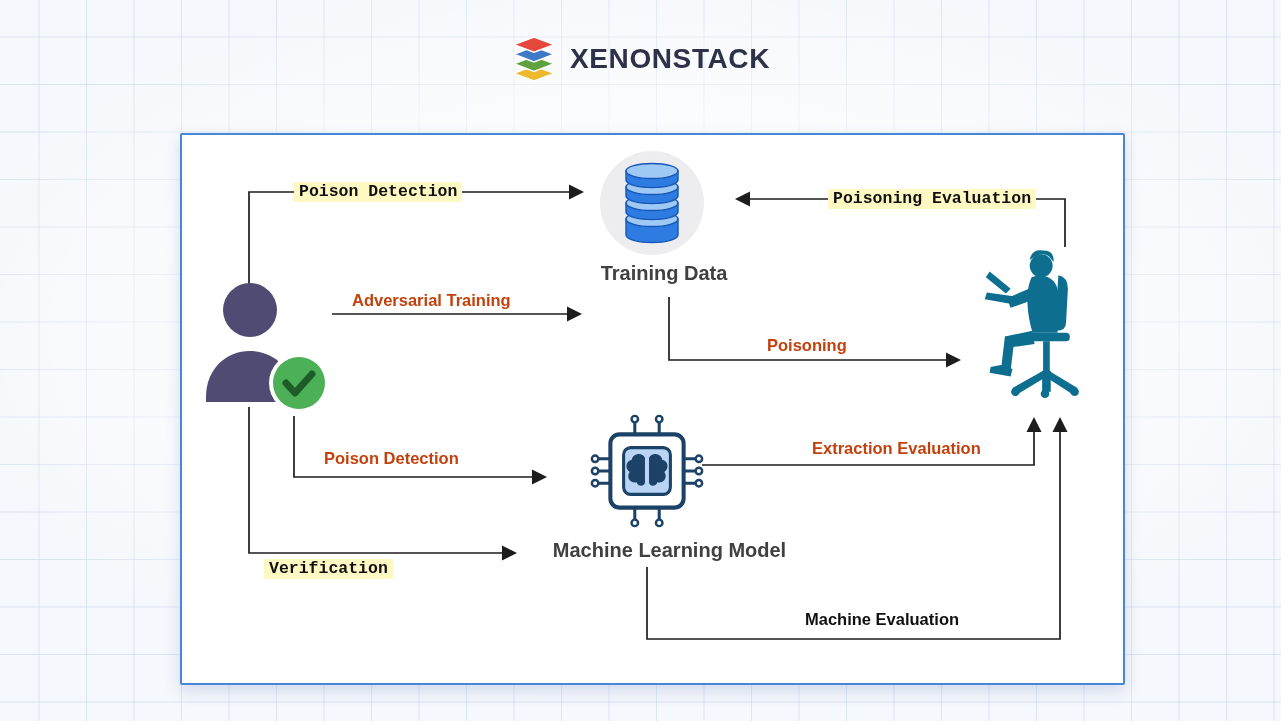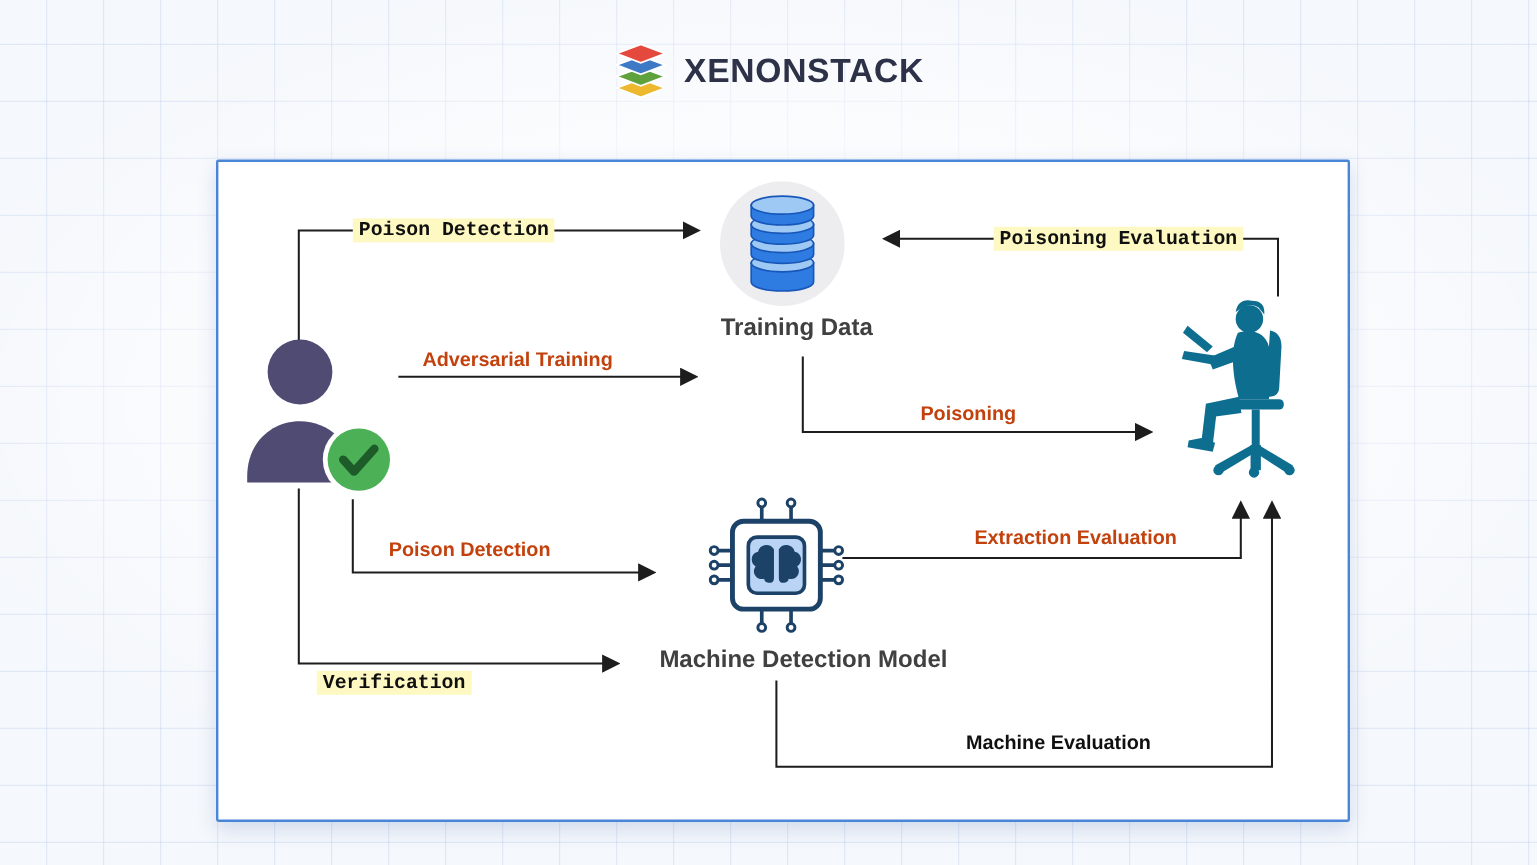--- a/index.html
+++ b/index.html
@@ -106,21 +106,21 @@
           <circle cx="109" cy="46" r="3.2"></circle>
             <circle cx="109" cy="58" r="3.2"></circle>
             <circle cx="109" cy="70" r="3.2"></circle>
         </g>
         <rect x="22" y="22" width="72" height="72" rx="9" fill="#ffffff" stroke="#1d4268" stroke-width="4"></rect>
         <rect x="35" y="35" width="46" height="46" rx="7" fill="#b9d4f4" stroke="#1d4268" stroke-width="3"></rect>
         <path d="M56 45 c-3 -6 -12 -4 -13 2 c-6 1 -7 9 -2 12 c-4 5 1 12 7 10 c0 4 8 5 8 0 Z" fill="#1d4268"></path>
         <path d="M60 45 c3 -6 12 -4 13 2 c6 1 7 9 2 12 c4 5 -1 12 -7 10 c0 4 -8 5 -8 0 Z" fill="#1d4268"></path>
       </svg>
     </div>
-    <div class="node-label" style="left:345px; top:404px; width:285px;">Machine Detection Model</div>
+    <div class="node-label" style="left:345px; top:404px; width:285px;">Machine Learning Model</div>
 
     <div class="icon" style="left:800px; top:110px;">
       <svg width="105" height="160" viewBox="0 0 110 160" fill="#0e6e90">
         <circle cx="62" cy="18" r="12"></circle>
         <path d="M50 12 Q52 0 64 2 Q76 2 75 14 L70 8 Q64 4 56 8 Z"></path>
         <path d="M52 30 C64 26 76 30 79 42 C83 56 81 72 79 88 L53 88 C46 64 46 42 52 30 Z"></path>
         <path d="M54 40 L26 52 L30 62 L58 52 Z"></path>
         <path d="M8 24 L30 42 L25 47 L4 30 Z"></path>
         <path d="M5 46 L33 50 L31 58 L3 53 Z"></path>
         <path d="M53 86 L24 92 L26 104 L55 100 Z"></path>

